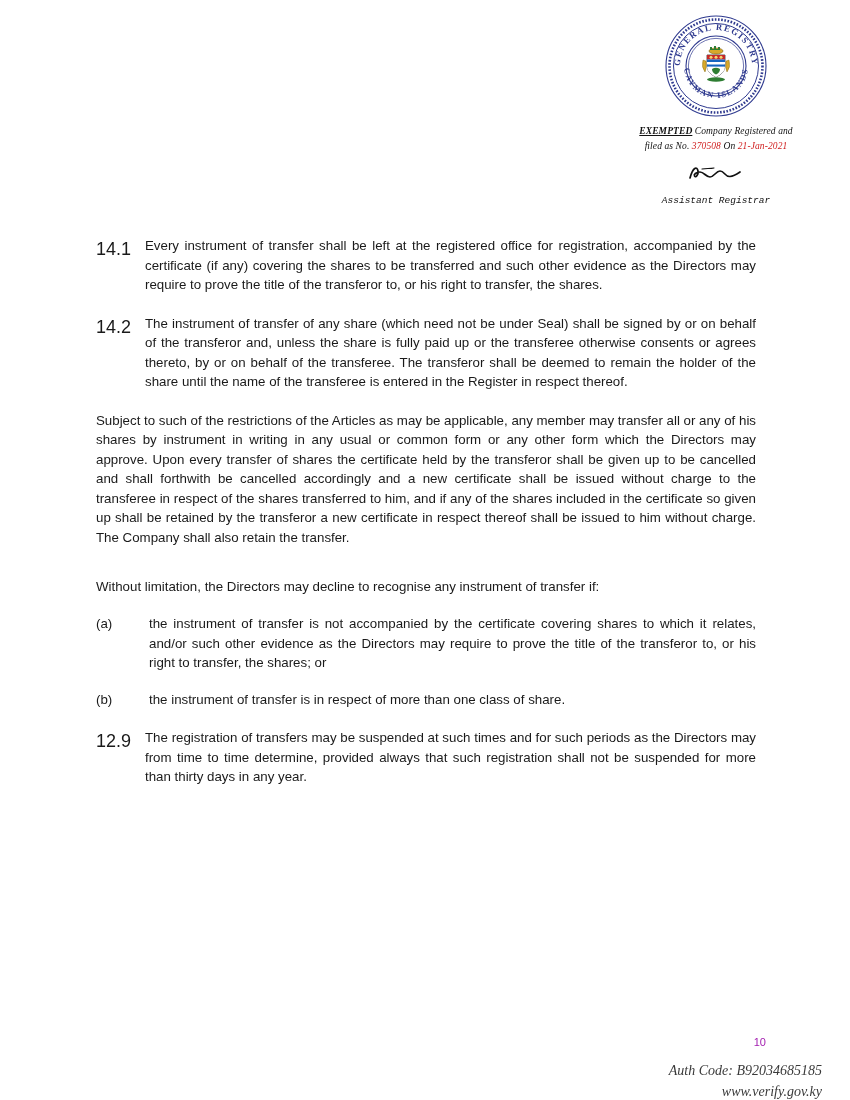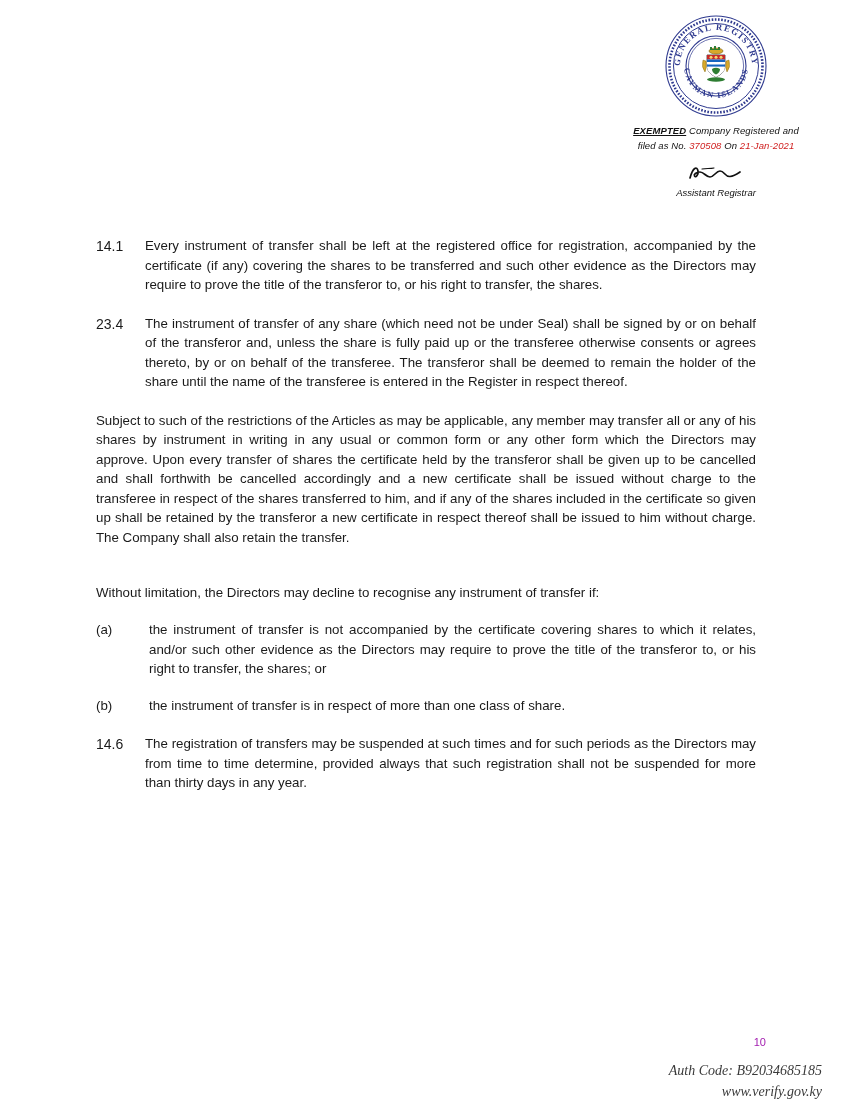--- a/index.html
+++ b/index.html
@@ -31,21 +31,21 @@
   }
   .seal {
     position: relative;
     width: 104px;
     height: 104px;
     margin: 0 auto 6px auto;
   }
   .seal svg { display: block; }
 
   .stamp-line {
-    font-family: Liberation Sans, sans-serif;
+    font-family: Liberation Serif, serif;
     font-style: italic;
     font-size: 9.5px;
     color: #111111;
     line-height: 1.55;
     letter-spacing: 0.1px;
     white-space: nowrap;
   }
   .stamp-line.l1 { margin-top: 2px; }
   .stamp-exempted {
     font-weight: bold;
@@ -55,25 +55,25 @@
   .stamp-red { color: #d02020; }
 
   .signature {
     margin: 10px auto 2px auto;
     width: 60px;
     height: 22px;
   }
   .signature svg { display: block; }
 
   .registrar-title {
-    font-family: Liberation Sans, sans-serif;
+    font-family: Liberation Mono, monospace;
     font-style: italic;
     font-size: 9.5px;
     color: #111111;
-    margin-top: 2px;
+    margin-top: 10px;
   }
 
   
   .content {
     position: absolute;
     left: 96px;
     top: 236px;
     width: 660px;
   }
   .heading {
@@ -86,37 +86,37 @@
   .heading .h-num { width: 49px; flex: 0 0 49px; }
   .heading .h-text { flex: 1; }
 
   .clause {
     display: flex;
     margin-bottom: 19px;
   }
   .clause .c-num {
     width: 49px;
     flex: 0 0 49px;
-    font-size: 14px;
+    font-size: 18px;
     line-height: 1.47;
     color: #1a1a1a;
   }
   .clause .c-body {
     flex: 1;
     font-size: 13.3px;
     line-height: 1.47;
     text-align: justify;
     text-justify: inter-word;
     color: #1a1a1a;
     hyphens: none;
   }
   .clause.no-justify .c-body { text-align: left; }
 
   .sub-para {
-    margin-top: 17px;
+    margin-top: 11px;
     font-size: 13.3px;
     line-height: 1.47;
     text-align: left;
   }
 
   .subclause {
     display: flex;
     margin-top: 17px;
   }
   .subclause .s-num {
@@ -217,21 +217,21 @@
 
   <div class="content">
 
 
     <div class="clause">
       <div class="c-num">14.1</div>
       <div class="c-body">Every instrument of transfer shall be left at the registered office for registration, accompanied by the certificate (if any) covering the shares to be transferred and such other evidence as the Directors may require to prove the title of the transferor to, or his right to transfer, the shares.</div>
     </div>
 
     <div class="clause">
-      <div class="c-num">23.4</div>
+      <div class="c-num">14.2</div>
       <div class="c-body">The instrument of transfer of any share (which need not be under Seal) shall be signed by or on behalf of the transferor and, unless the share is fully paid up or the transferee otherwise consents or agrees thereto, by or on behalf of the transferee.  The transferor shall be deemed to remain the holder of the share until the name of the transferee is entered in the Register in respect thereof.</div>
     </div>
 
     <div class="clause">
       <div class="c-body">Subject to such of the restrictions of the Articles as may be applicable, any member may transfer all or any of his shares by instrument in writing in any usual or common form or any other form which the Directors may approve.  Upon every transfer of shares the certificate held by the transferor shall be given up to be cancelled and shall forthwith be cancelled accordingly and a new certificate shall be issued without charge to the transferee in respect of the shares transferred to him, and if any of the shares included in the certificate so given up shall be retained by the transferor a new certificate in respect thereof shall be issued to him without charge.   The Company shall also retain the transfer.</div>
     </div>
 
     <div class="clause">
       <div class="c-body">
         <div class="sub-para">Without limitation, the Directors may decline to recognise any instrument of transfer if:</div>
@@ -241,21 +241,21 @@
         </div>
         <div class="subclause last">
           <div class="s-num">(b)</div>
           <div class="s-body">the instrument of transfer is in respect of more than one class of share.</div>
         </div>
       </div>
     </div>
 
 
     <div class="clause">
-      <div class="c-num">14.6</div>
+      <div class="c-num">12.9</div>
       <div class="c-body">The registration of transfers may be suspended at such times and for such periods as the Directors may from time to time determine, provided always that such registration shall not be suspended for more than thirty days in any year.</div>
     </div>
 
   </div>
 
   <div class="page-number">10</div>
 
   <div class="footer-auth">
     <div>Auth Code: B92034685185</div>
     <div>www.verify.gov.ky</div>

